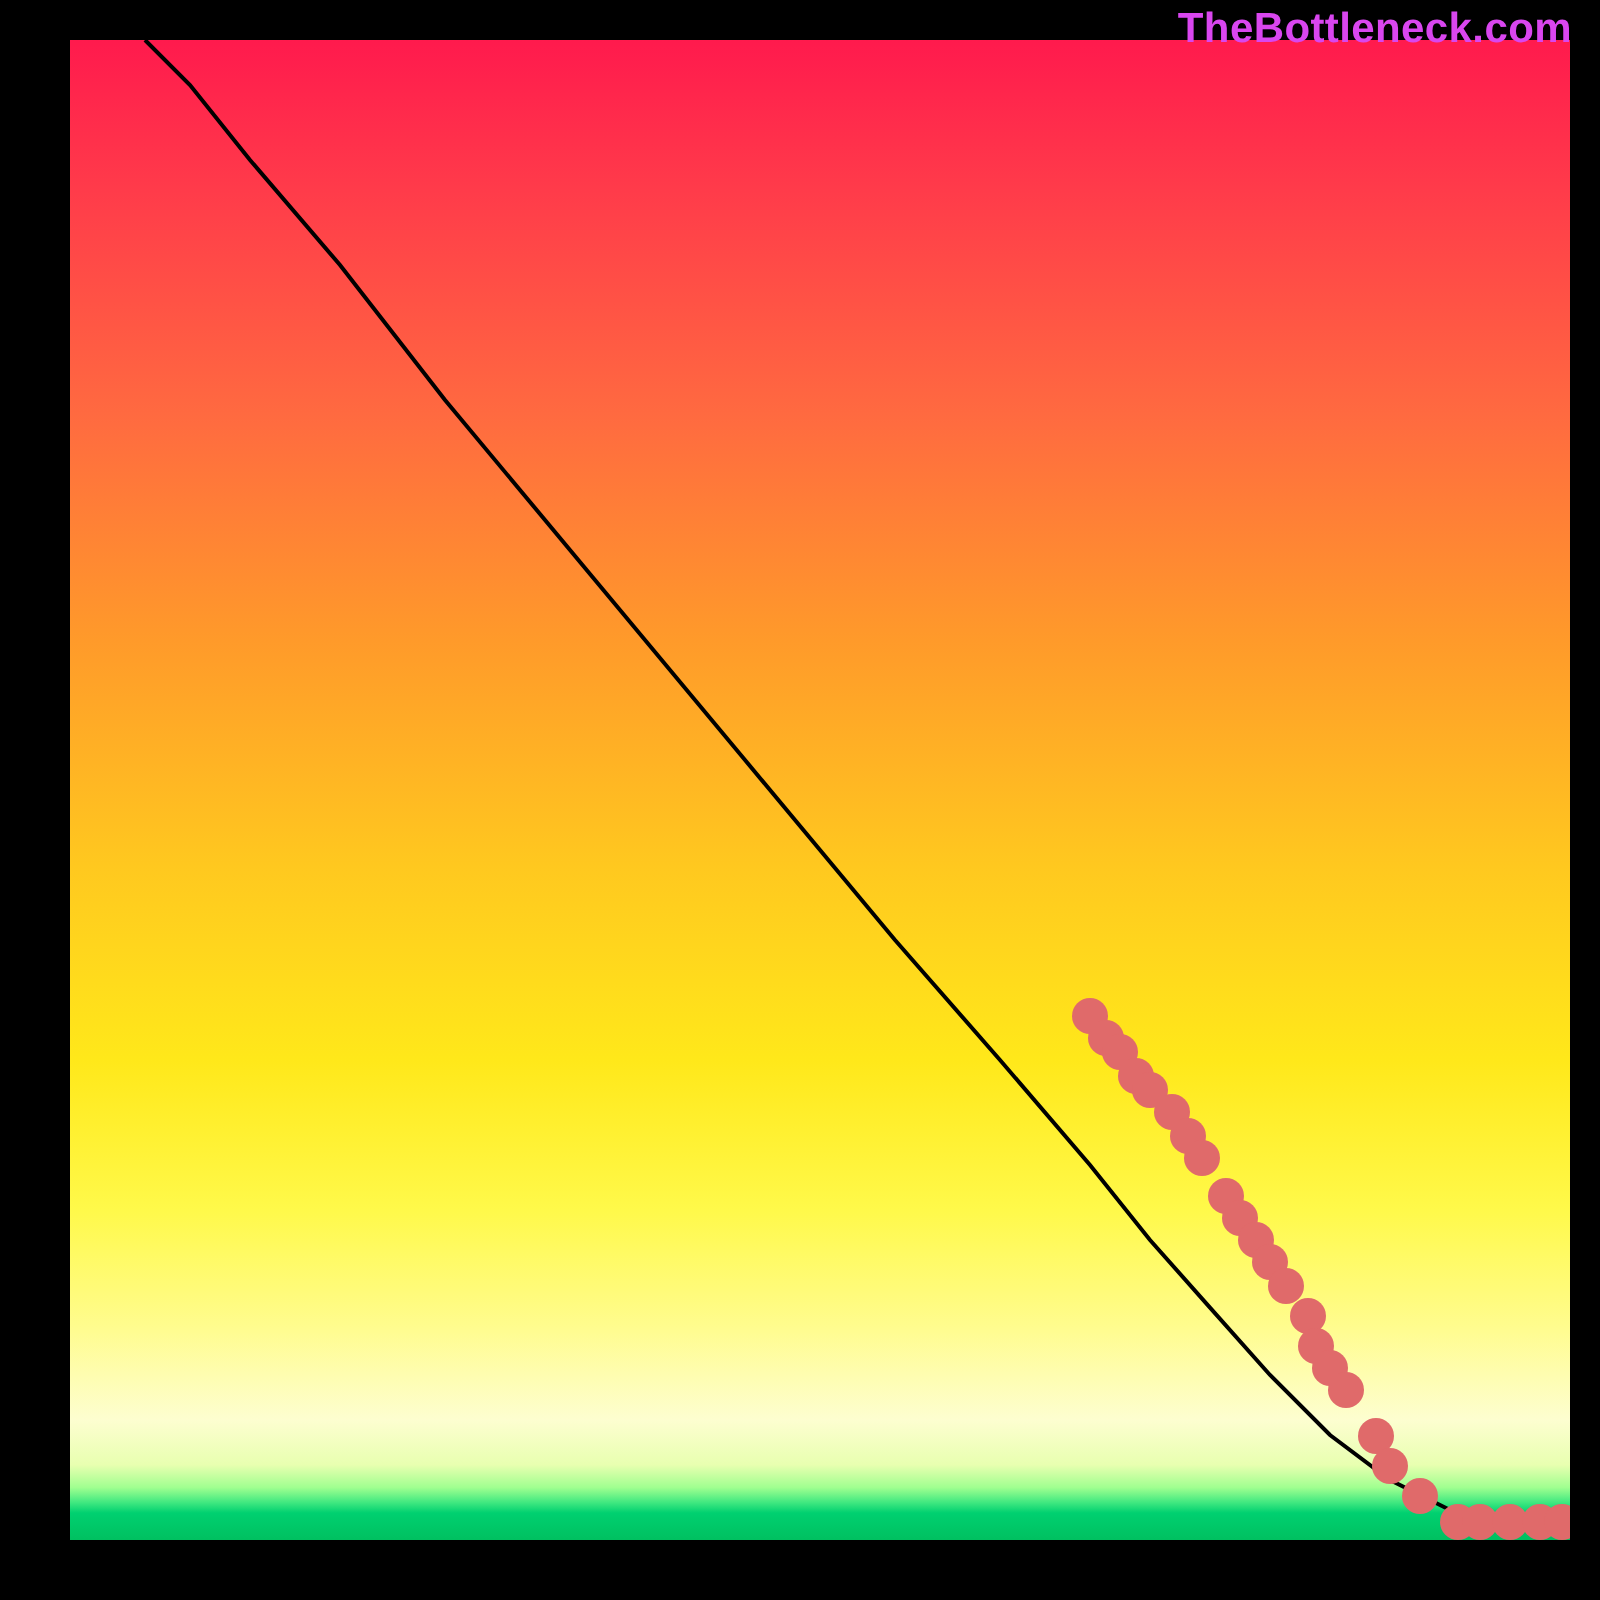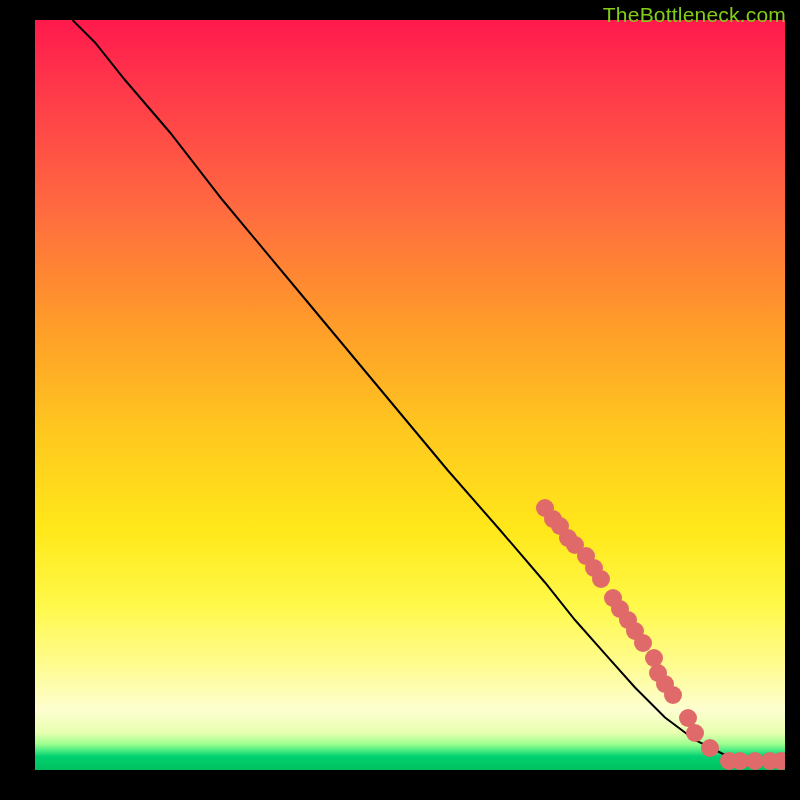--- a/index.html
+++ b/index.html
@@ -58,23 +58,23 @@
     width: 18px;
     height: 18px;
     border-radius: 50%;
     background: #e06a6a;
     transform: translate(-50%, -50%);
   }
   .watermark {
     position: absolute;
     top: 3px;
     right: 14px;
-    color: #84cc16;
+    color: #d946ef;
     font-size: 21px;
-    font-weight: 400;
+    font-weight: 700;
     letter-spacing: 0.2px;
   }
 </style>
 </head>
 <body>
 
 <div class="frame">
   <div class="plot">
     <div class="gradient"></div>
     <svg class="curve" viewBox="0 0 750 750" preserveAspectRatio="none">

